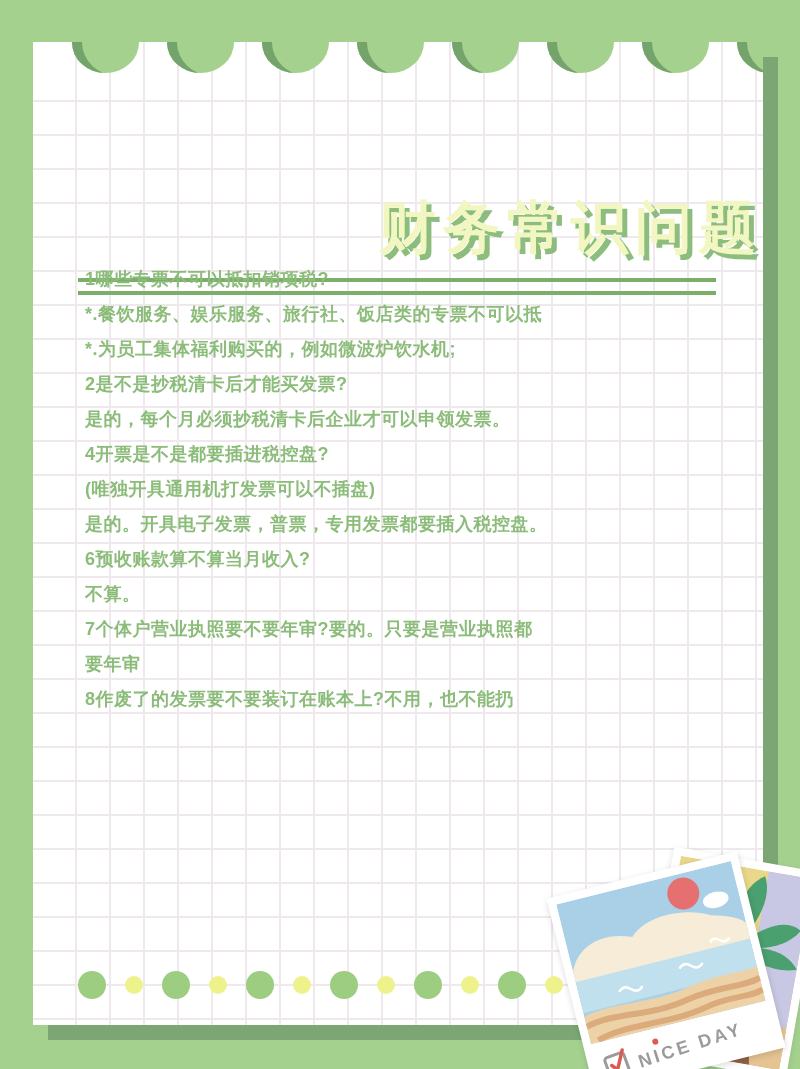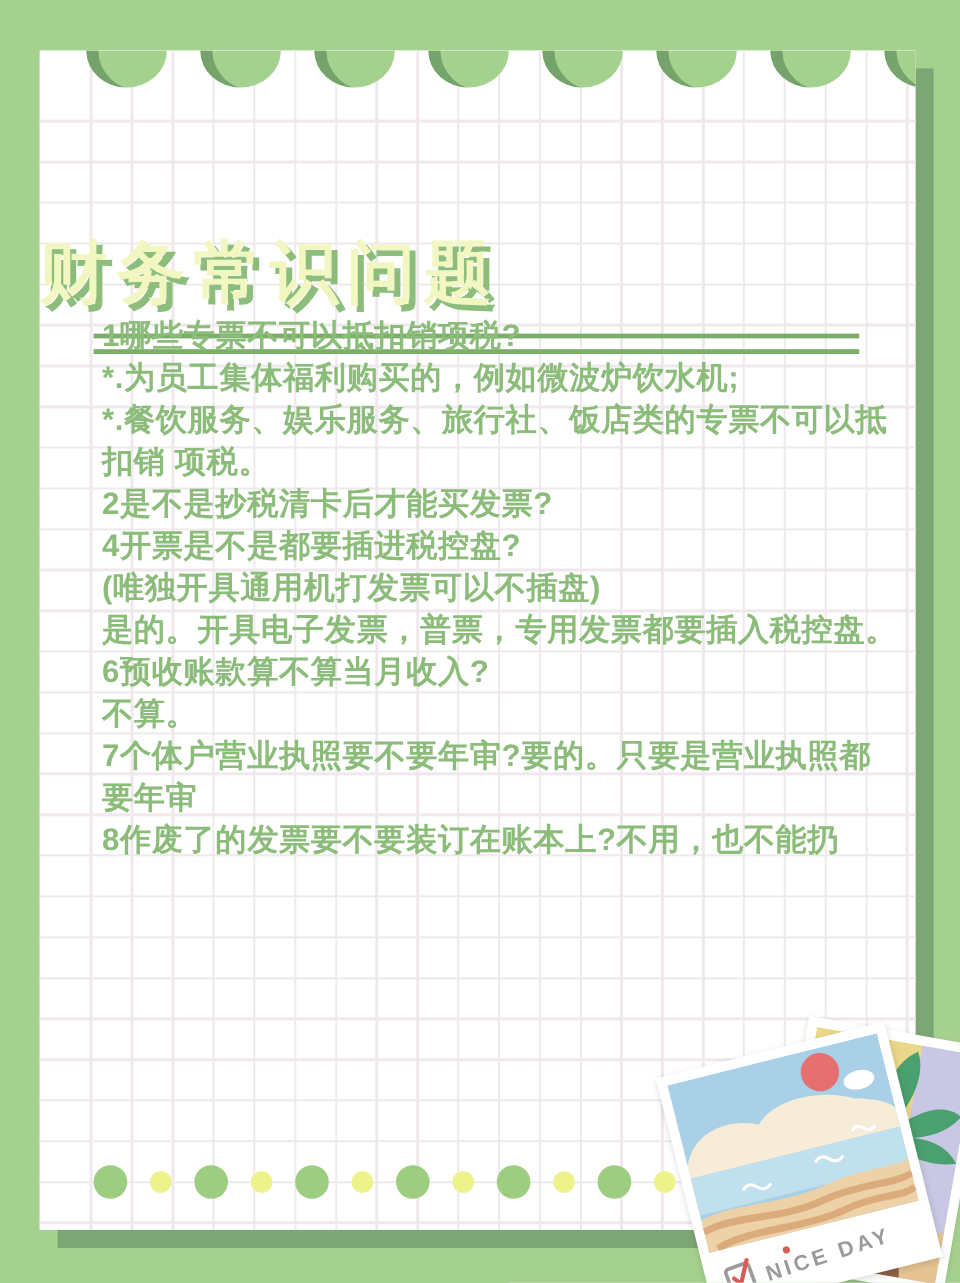--- a/index.html
+++ b/index.html
@@ -25,35 +25,35 @@
     display:flex;gap:28px;padding-left:39px;overflow:hidden;box-sizing:border-box;
   }
   .bump{
     flex:0 0 67px;height:31px;
     background:var(--bg-green,#a5d18f);
     border-radius:0 0 34px 34px / 0 0 31px 31px;
     box-shadow:inset 13px 0 0 -3px var(--crescent-green,#74a46b);
   }
   
   .title{
-    position:absolute;top:148px;left:0;width:100%;text-align:left;
+    position:absolute;top:148px;left:0;width:100%;text-align:right;
     font-size:57px;font-weight:bold;letter-spacing:7px;
     color:var(--title-fill,#f2f7c1);
     text-shadow:5px 5px 0 var(--title-shadow,#8cbd7d);
     white-space:nowrap;
   }
   .rule-double{
     position:absolute;top:236px;left:45px;width:638px;height:9px;
     border-top:4px solid var(--rule-green,#7bae69);
     border-bottom:4px solid var(--rule-green,#7bae69);
   }
   
   .qa{
     position:absolute;top:220px;left:52px;width:660px;
-    font-size:26px;font-weight:bold;line-height:35px;
+    font-size:18px;font-weight:bold;line-height:35px;
     color:var(--text-green,#8cbc7a);letter-spacing:0.5px;
   }
   .qa .line{white-space:nowrap;height:35px;}
   
   .dots{
     position:absolute;left:45px;top:927px;width:660px;height:32px;
     display:flex;align-items:center;gap:19px;
   }
   .dot-green{width:28px;height:28px;border-radius:50%;background:var(--dot-green,#9ccd81);flex:0 0 auto;}
   .dot-yellow{width:18px;height:18px;border-radius:50%;background:var(--dot-yellow,#eef28b);flex:0 0 auto;}
@@ -95,24 +95,24 @@
       <div class="bump"></div>
       <div class="bump"></div>
       <div class="bump"></div>
       <div class="bump"></div>
       <div class="bump"></div>
     </div>
   <div class="title">财务常识问题</div>
   <div class="rule-double"></div>
   <div class="qa">
       <div class="line">1哪些专票不可以抵扣销项税?</div>
+      <div class="line">*.餐饮服务、娱乐服务、旅行社、饭店类的专票不可以抵</div>
       <div class="line">*.为员工集体福利购买的，例如微波炉饮水机;</div>
-      <div class="line">*.餐饮服务、娱乐服务、旅行社、饭店类的专票不可以抵</div>
-      <div class="line">扣销 项税。</div>
       <div class="line">2是不是抄税清卡后才能买发票?</div>
+      <div class="line">是的，每个月必须抄税清卡后企业才可以申领发票。</div>
       <div class="line">4开票是不是都要插进税控盘?</div>
       <div class="line">(唯独开具通用机打发票可以不插盘)</div>
       <div class="line">是的。开具电子发票，普票，专用发票都要插入税控盘。</div>
       <div class="line">6预收账款算不算当月收入?</div>
       <div class="line">不算。</div>
       <div class="line">7个体户营业执照要不要年审?要的。只要是营业执照都</div>
       <div class="line">要年审</div>
       <div class="line">8作废了的发票要不要装订在账本上?不用，也不能扔</div>
     </div>
   <div class="dots">

